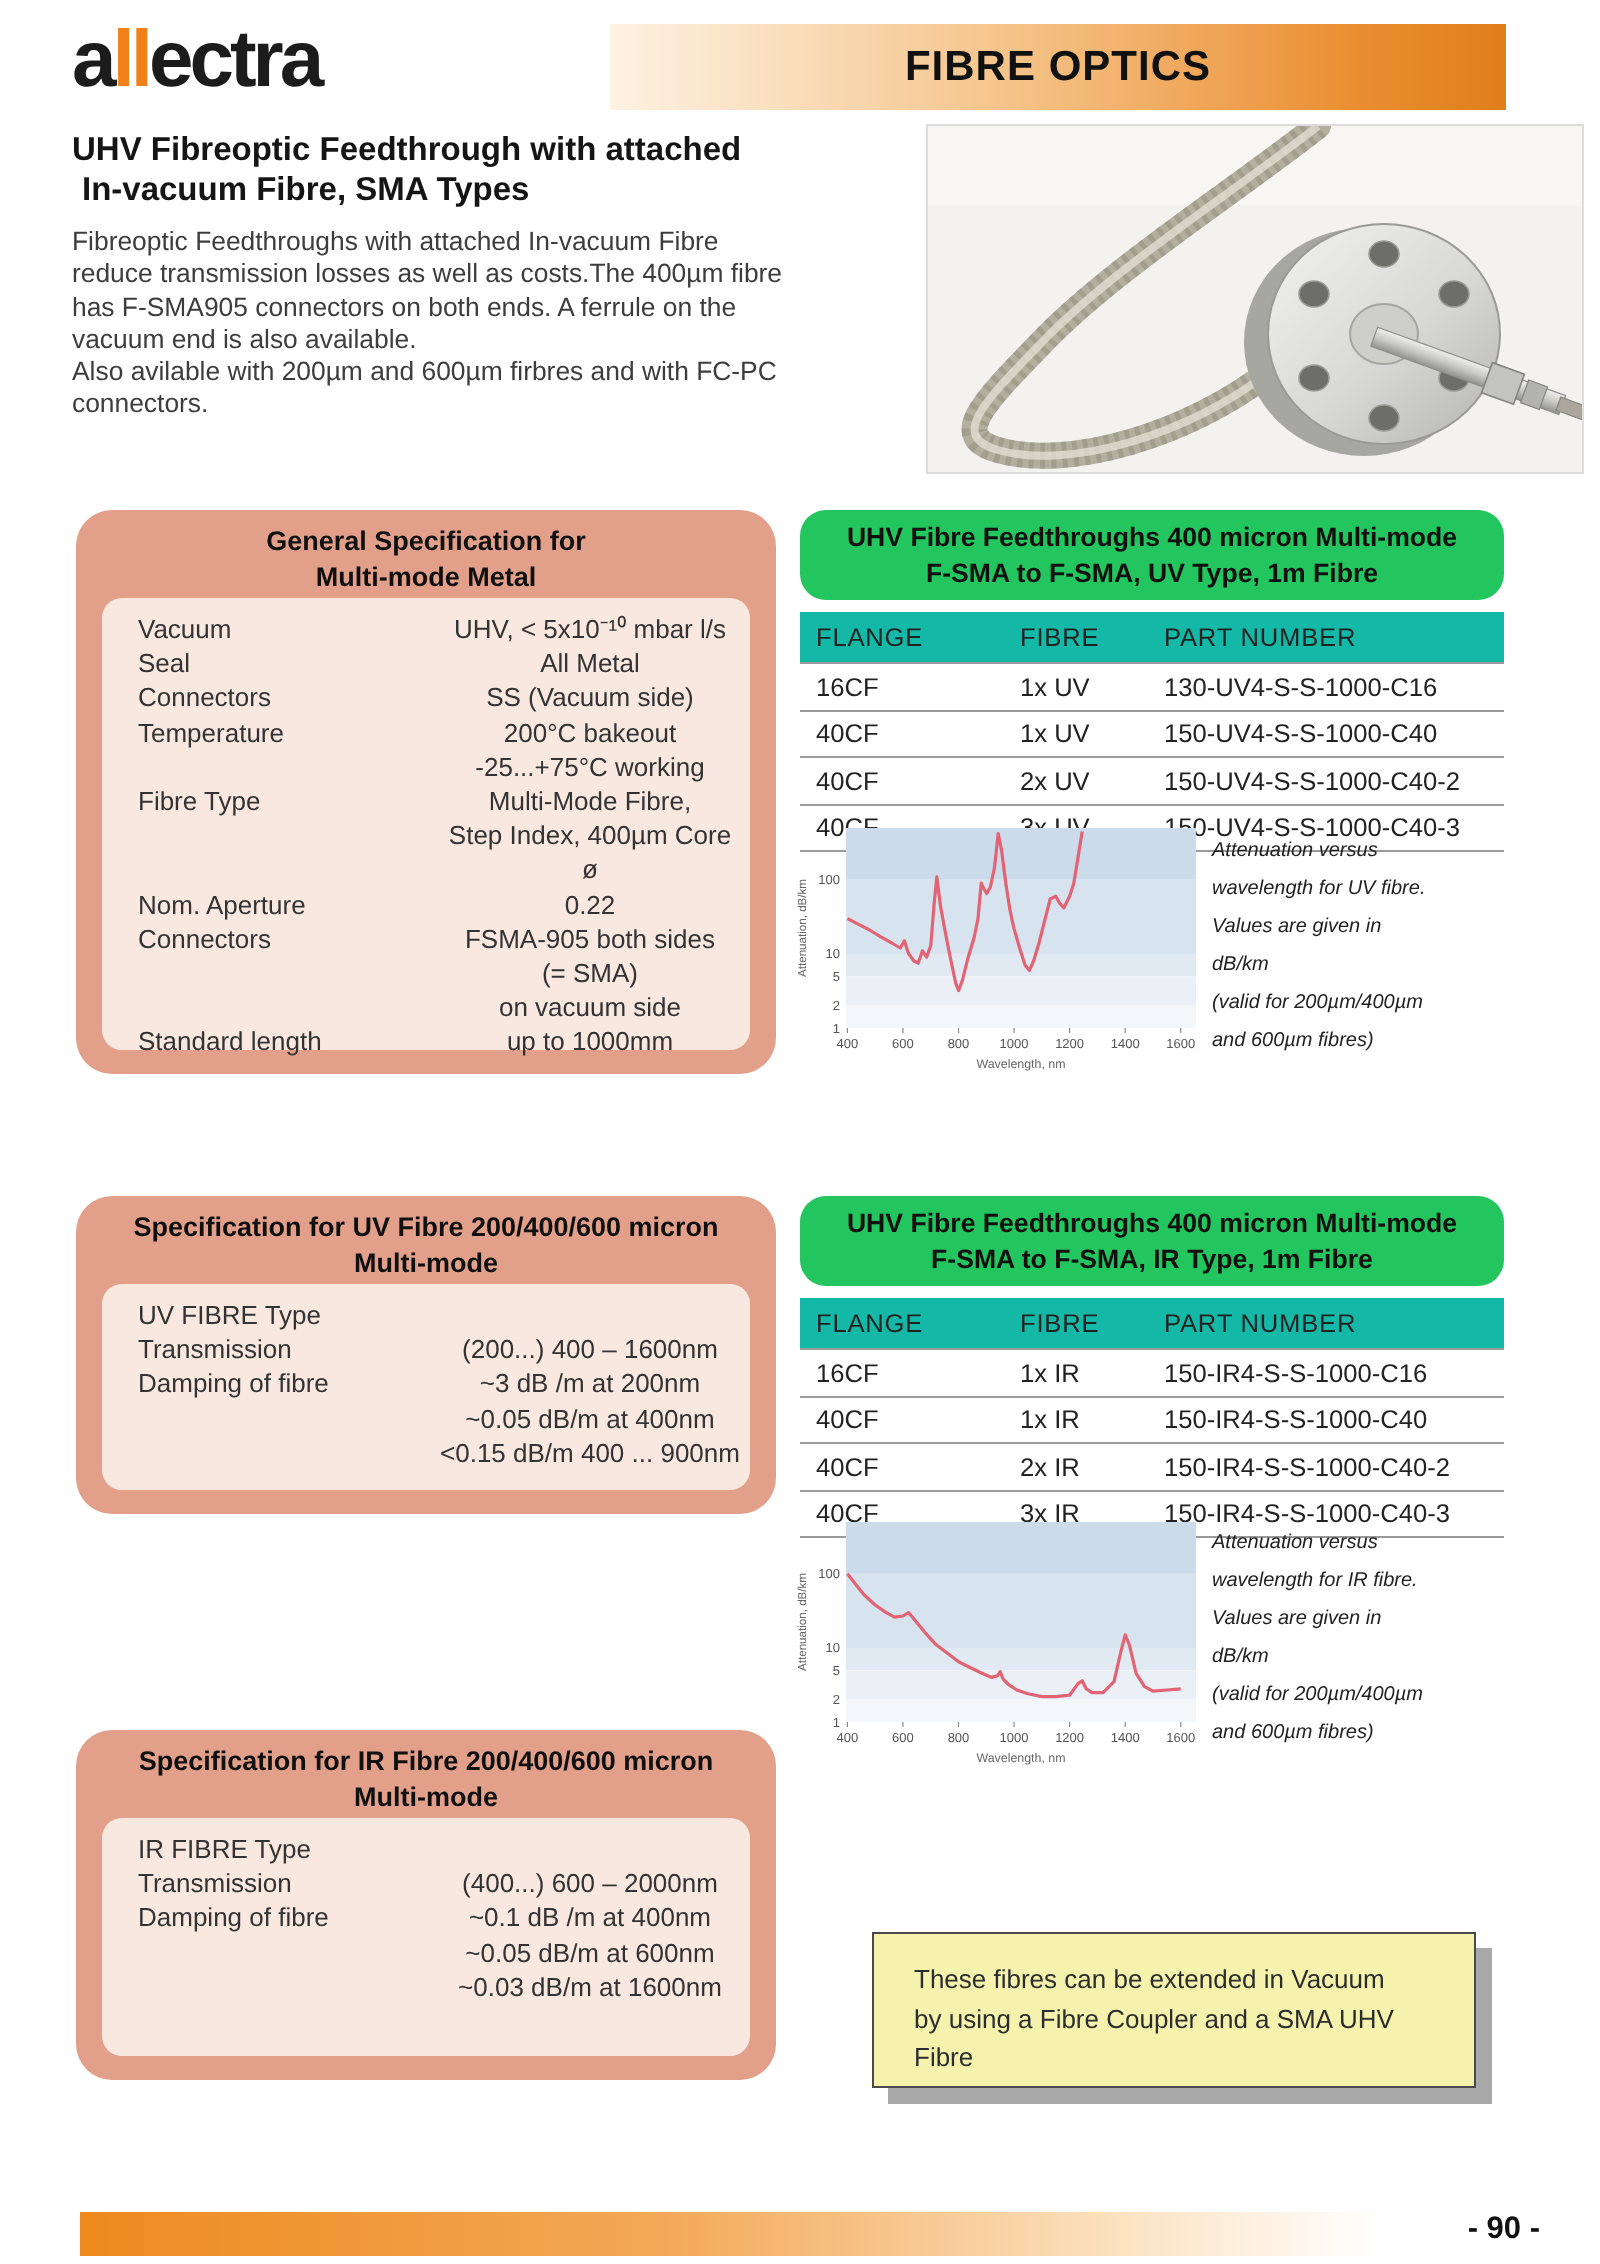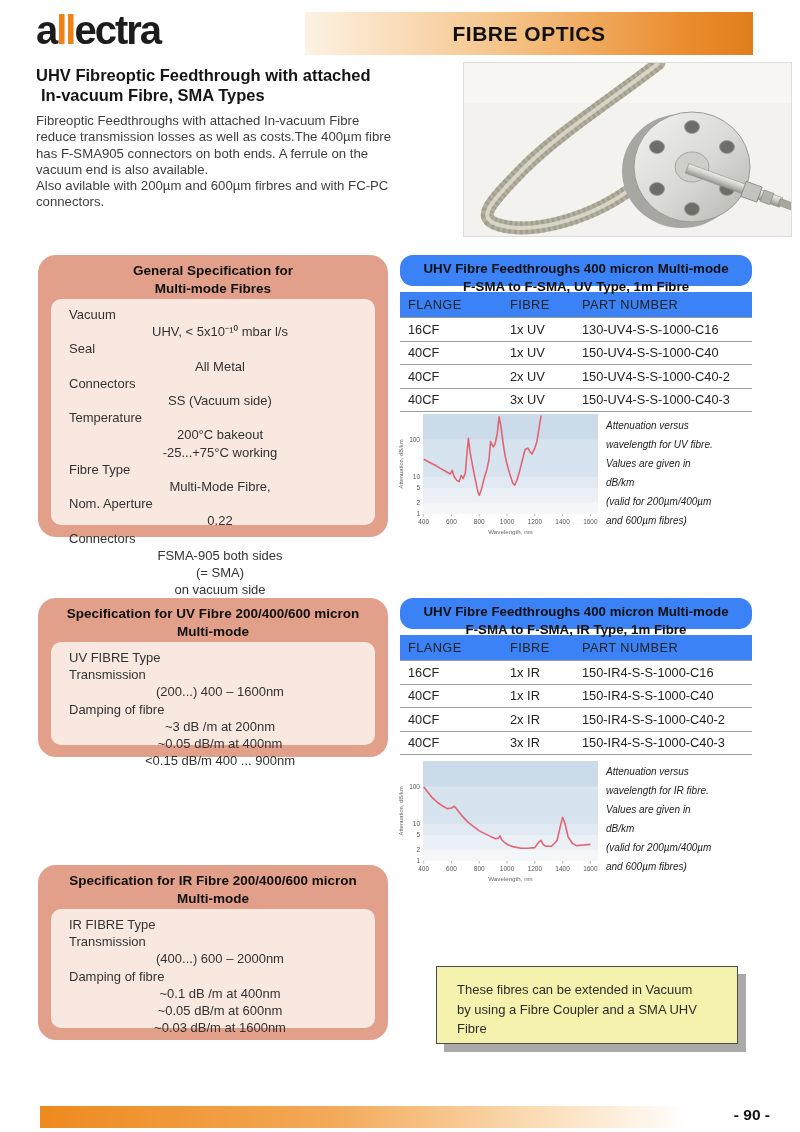--- a/index.html
+++ b/index.html
@@ -21,29 +21,29 @@
   .heading .l2{padding-left:5px;}
   .intro{top:113px;left:36px;width:424px;font-size:13.2px;line-height:16.3px;color:#3d3d3d;}
 
   .photo{top:62px;left:463px;width:327px;height:173px;border:1px solid #ddd;background:#f3f2ef;}
 
   
   .spec-box{left:38px;width:350px;background:#e2a08b;border-radius:18px;}
   .spec-title{font-weight:bold;font-size:13.5px;line-height:17.5px;text-align:center;padding-top:7px;color:#101010;}
   .spec-inner{position:absolute;left:13px;right:13px;top:44px;bottom:12px;background:#f9e8df;
               border-radius:10px;padding:7px 4px 0 18px;font-size:13px;line-height:17.2px;color:#333;}
-  .spec-row{display:flex;flex-direction:column;}
+  .spec-row{display:flex;}
   .spec-lab{width:150px;flex:none;}
   .spec-val{flex:1;text-align:center;}
 
   
   .tbl{left:400px;width:352px;}
-  .tbl-head{height:31px;background:#3b82f6;border-radius:13px;text-align:center;font-weight:bold;
+  .tbl-head{height:45px;background:#22c55e;border-radius:13px;text-align:center;font-weight:bold;
             font-size:13.3px;line-height:18px;padding-top:5px;box-sizing:border-box;color:#101010;}
-  .tbl-cols{display:flex;align-items:center;height:25px;background:#3b82f6;margin-top:6px;
+  .tbl-cols{display:flex;align-items:center;height:25px;background:#14b8a6;margin-top:6px;
             border-bottom:1.5px solid #9a9a9a;font-size:12.8px;color:#222;letter-spacing:.4px;}
   .tbl-row{display:flex;align-items:center;height:22.5px;border-bottom:1.5px solid #9a9a9a;
            font-size:12.8px;color:#222;}
   .c1{width:102px;padding-left:8px;flex:none;}
   .c2{width:72px;flex:none;}
   .c3{flex:1;}
 
   
   .chart-svg{left:396px;width:210px;height:140px;}
   .annot{left:606px;width:190px;font-size:10px;font-style:italic;line-height:19px;color:#222;}
@@ -125,21 +125,21 @@
           <rect x="78" y="-6" width="10" height="12" fill="#b4b4ae" stroke="#85857f" stroke-width="0.6"></rect>
           <rect x="96" y="-3.5" width="20" height="7" fill="#aaa79a" stroke="#85857f" stroke-width="0.6"></rect>
         </g>
       </g>
     </svg>
   </div>
 
   <section class="abs spec-box" style="top:255px;height:282px;">
     <div class="spec-title">
       <div>General Specification for</div>
-      <div>Multi-mode Fibres</div>
+      <div>Multi-mode Metal</div>
     </div>
     <div class="spec-inner">
       <div class="spec-row">
           <span class="spec-lab">Vacuum</span>
           <span class="spec-val">UHV, &lt; 5x10⁻¹⁰ mbar l/s</span>
         </div>
       <div class="spec-row">
           <span class="spec-lab">Seal</span>
           <span class="spec-val">All Metal</span>
         </div>
@@ -151,20 +151,24 @@
           <span class="spec-lab">Temperature</span>
           <span class="spec-val">200°C bakeout</span>
         </div>
       <div class="spec-row">
           <span class="spec-lab"></span>
           <span class="spec-val">-25...+75°C working</span>
         </div>
       <div class="spec-row">
           <span class="spec-lab">Fibre Type</span>
           <span class="spec-val">Multi-Mode Fibre,</span>
+        </div>
+      <div class="spec-row">
+          <span class="spec-lab"></span>
+          <span class="spec-val">Step Index, 400µm Core ø</span>
         </div>
       <div class="spec-row">
           <span class="spec-lab">Nom. Aperture</span>
           <span class="spec-val">0.22</span>
         </div>
       <div class="spec-row">
           <span class="spec-lab">Connectors</span>
           <span class="spec-val">FSMA-905 both sides</span>
         </div>
       <div class="spec-row">

